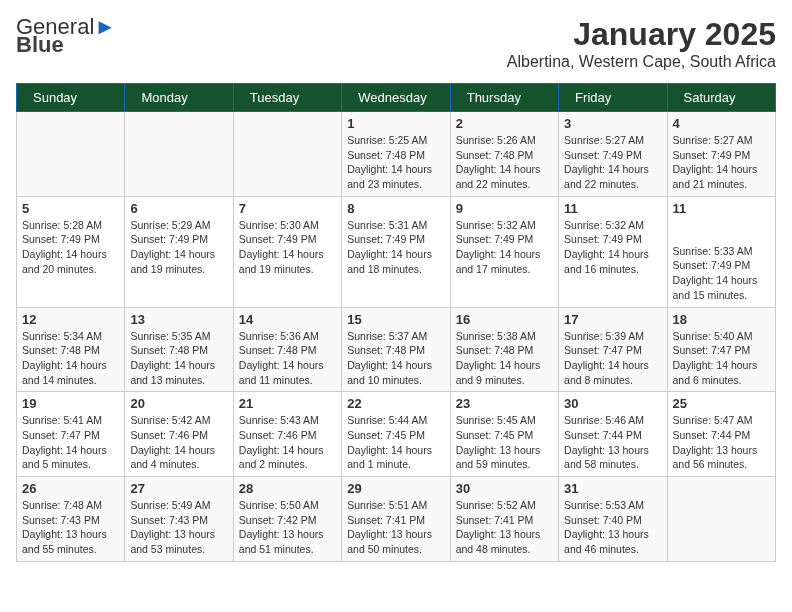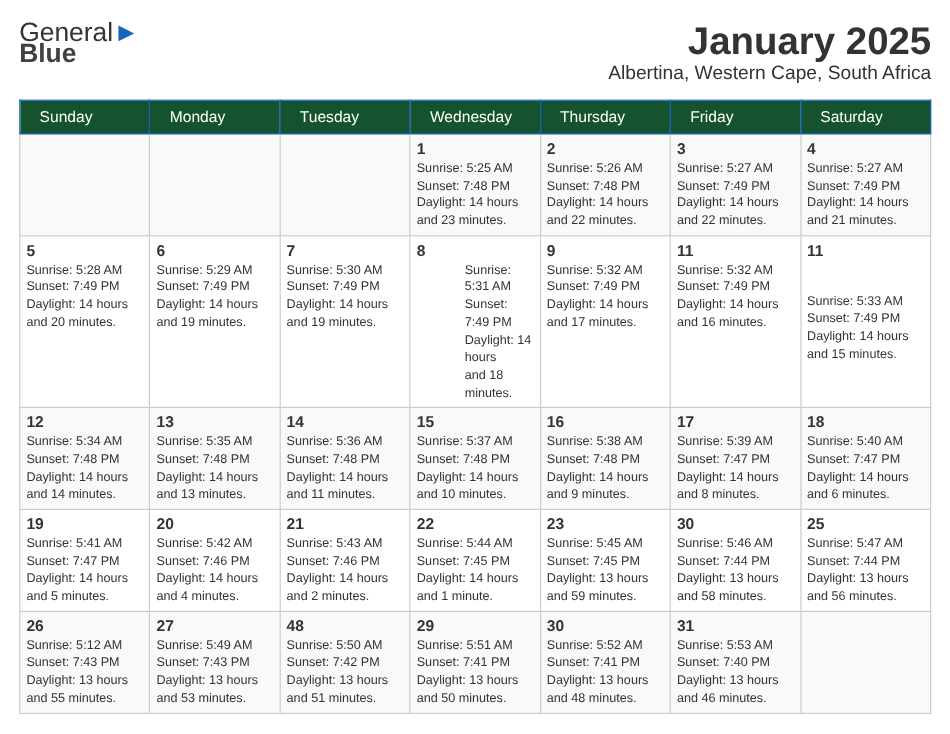--- a/index.html
+++ b/index.html
@@ -165,21 +165,21 @@
         </td>
         <td>
           <span class="day-number">7</span>
           <div class="cell-info" style="white-space: pre-line;">Sunrise: 5:30 AM
 Sunset: 7:49 PM
 Daylight: 14 hours
 and 19 minutes.</div>
         </td>
         <td>
           <span class="day-number">8</span>
-          <div class="cell-info" style="white-space: pre-line; margin-left: 40px;">Sunrise: 5:31 AM
+          <div class="cell-info" style="white-space: pre-line;">Sunrise: 5:31 AM
 Sunset: 7:49 PM
 Daylight: 14 hours
 and 18 minutes.</div>
         </td>
         <td>
           <span class="day-number">9</span>
           <div class="cell-info" style="white-space: pre-line;">Sunrise: 5:32 AM
 Sunset: 7:49 PM
 Daylight: 14 hours
 and 17 minutes.</div>
@@ -297,34 +297,34 @@
           <span class="day-number">25</span>
           <div class="cell-info" style="white-space: pre-line;">Sunrise: 5:47 AM
 Sunset: 7:44 PM
 Daylight: 13 hours
 and 56 minutes.</div>
         </td>
       </tr>
       <tr>
         <td>
           <span class="day-number">26</span>
-          <div class="cell-info" style="white-space: pre-line;">Sunrise: 5:12 AM
+          <div class="cell-info" style="white-space: pre-line;">Sunrise: 7:48 AM
 Sunset: 7:43 PM
 Daylight: 13 hours
 and 55 minutes.</div>
         </td>
         <td>
           <span class="day-number">27</span>
           <div class="cell-info" style="white-space: pre-line;">Sunrise: 5:49 AM
 Sunset: 7:43 PM
 Daylight: 13 hours
 and 53 minutes.</div>
         </td>
         <td>
-          <span class="day-number">48</span>
+          <span class="day-number">28</span>
           <div class="cell-info" style="white-space: pre-line;">Sunrise: 5:50 AM
 Sunset: 7:42 PM
 Daylight: 13 hours
 and 51 minutes.</div>
         </td>
         <td>
           <span class="day-number">29</span>
           <div class="cell-info" style="white-space: pre-line;">Sunrise: 5:51 AM
 Sunset: 7:41 PM
 Daylight: 13 hours

